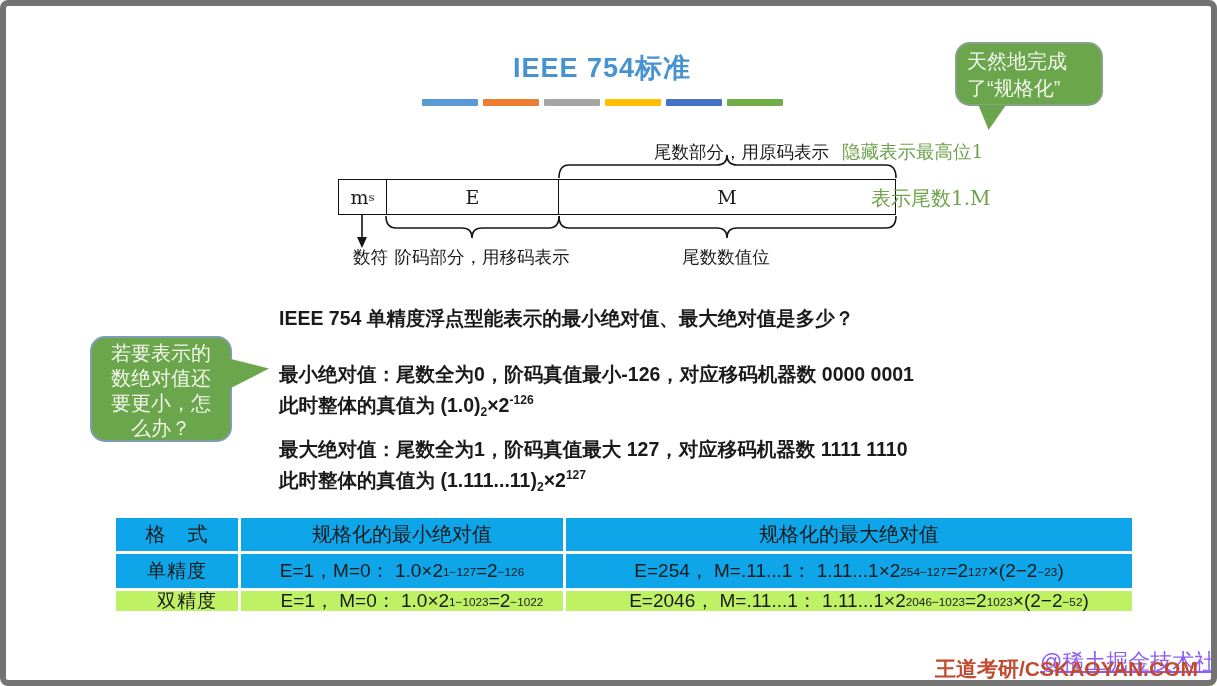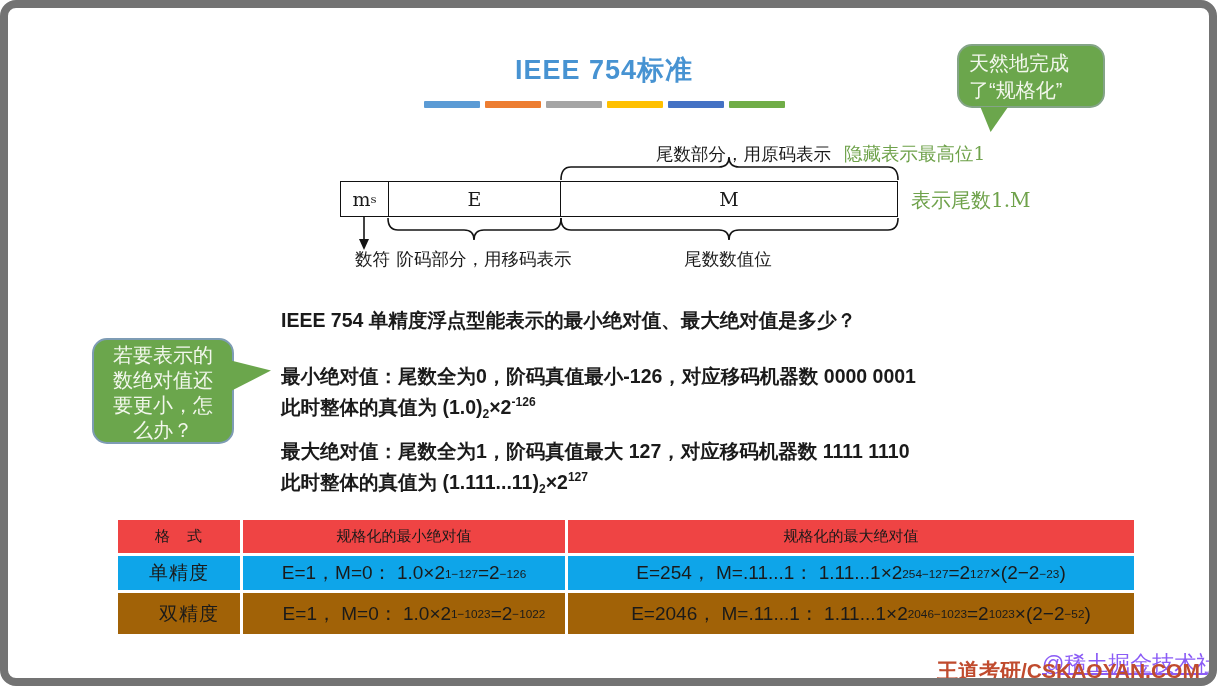--- a/index.html
+++ b/index.html
@@ -1,18 +1,18 @@
 <!DOCTYPE html>
 <html><head>
 <meta charset="utf-8">
 <style>
   html,body{margin:0;padding:0;background:#fff;}
   .slide{
     position:relative;width:1217px;height:686px;box-sizing:border-box;
-    background:#fff;border:8px solid #737373;border-radius:16px;overflow:hidden;
+    background:#fff;border:6px solid #737373;border-radius:8px;overflow:hidden;
     font-family:"Liberation Sans",sans-serif;color:#1a1a1a;
   }
   .abs{position:absolute;}
   .nowrap{white-space:nowrap;}
   sup{font-size:0.62em;}
   sub{font-size:0.62em;}
 
   
   .title{left:0;top:44px;width:1192px;text-align:center;font-size:27px;font-weight:bold;color:#4793d2;letter-spacing:1px;}
   .bars{left:0;top:93px;width:1192px;display:flex;justify-content:center;gap:5px;}
@@ -33,41 +33,41 @@
   .serif{font-family:"DejaVu Serif","Liberation Serif",serif;}
   .fm-box{left:332px;top:173px;width:558px;height:36px;display:flex;border:1.5px solid #111;box-sizing:border-box;}
   .fm-cell{display:flex;align-items:center;justify-content:center;font-size:19px;box-sizing:border-box;}
   .fm-ms{width:48px;border-right:1.5px solid #111;}
   .fm-e{width:172px;border-right:1.5px solid #111;}
   .fm-m{flex:1;}
   .diag-label{font-size:17.5px;}
   .green{color:#6fa24b;}
   .lab-top-black{left:648px;top:134px;}
   .lab-top-green{left:836px;top:133px;font-size:18.5px;}
-  .lab-right-green{left:903px;top:179px;font-size:20px;}
+  .lab-right-green{left:865px;top:179px;font-size:20px;}
   .lab-sign{left:336px;top:239px;width:46px;text-align:right;}
   .lab-exp{left:386px;top:239px;width:180px;text-align:center;}
   .lab-mant{left:630px;top:239px;width:180px;text-align:center;}
 
   
   .question{left:273px;top:299px;font-size:19.5px;font-weight:600;}
   .para{font-size:19.5px;font-weight:600;line-height:26px;}
   .para-min{left:273px;top:355px;}
   .para-max{left:273px;top:430px;}
 
   
   .tbl{left:110px;top:512px;width:1016px;display:flex;flex-direction:column;row-gap:3px;}
   .tbl-row{display:flex;column-gap:3px;}
   .cell{display:flex;align-items:center;justify-content:center;box-sizing:border-box;white-space:nowrap;}
   .c1{width:122px;}
   .c2{width:322px;}
   .c3{width:566px;}
-  .hdr .cell{background:#ef4444;height:33px;font-size:15px;}
+  .hdr .cell{background:#0ea5e9;height:33px;font-size:20px;}
   .r1 .cell{background:#0ea5e9;height:34px;font-size:19px;}
-  .r2 .cell{background:#a16207;height:41px;font-size:19px;padding-left:20px;}
+  .r2 .cell{background:#bef264;height:20px;font-size:19px;padding-left:20px;}
   .fmt{font-size:20px;letter-spacing:1px;}
   .r2 .c3{overflow:visible;}
 
   
   .wm-gray{left:1034px;top:641px;font-size:22px;color:#8b5cf6;text-decoration:underline;}
   .wm-red{left:897px;top:649px;font-size:21px;font-weight:bold;color:#c04b2e;margin-left:32px;}
 </style>
 </head>
 <body>
 

